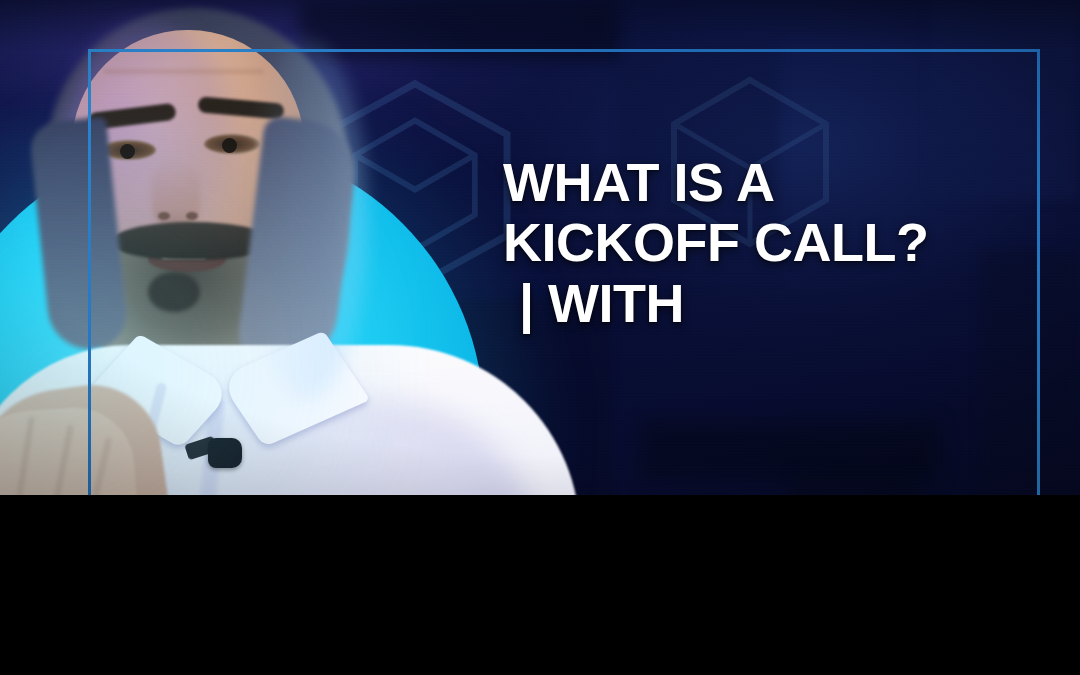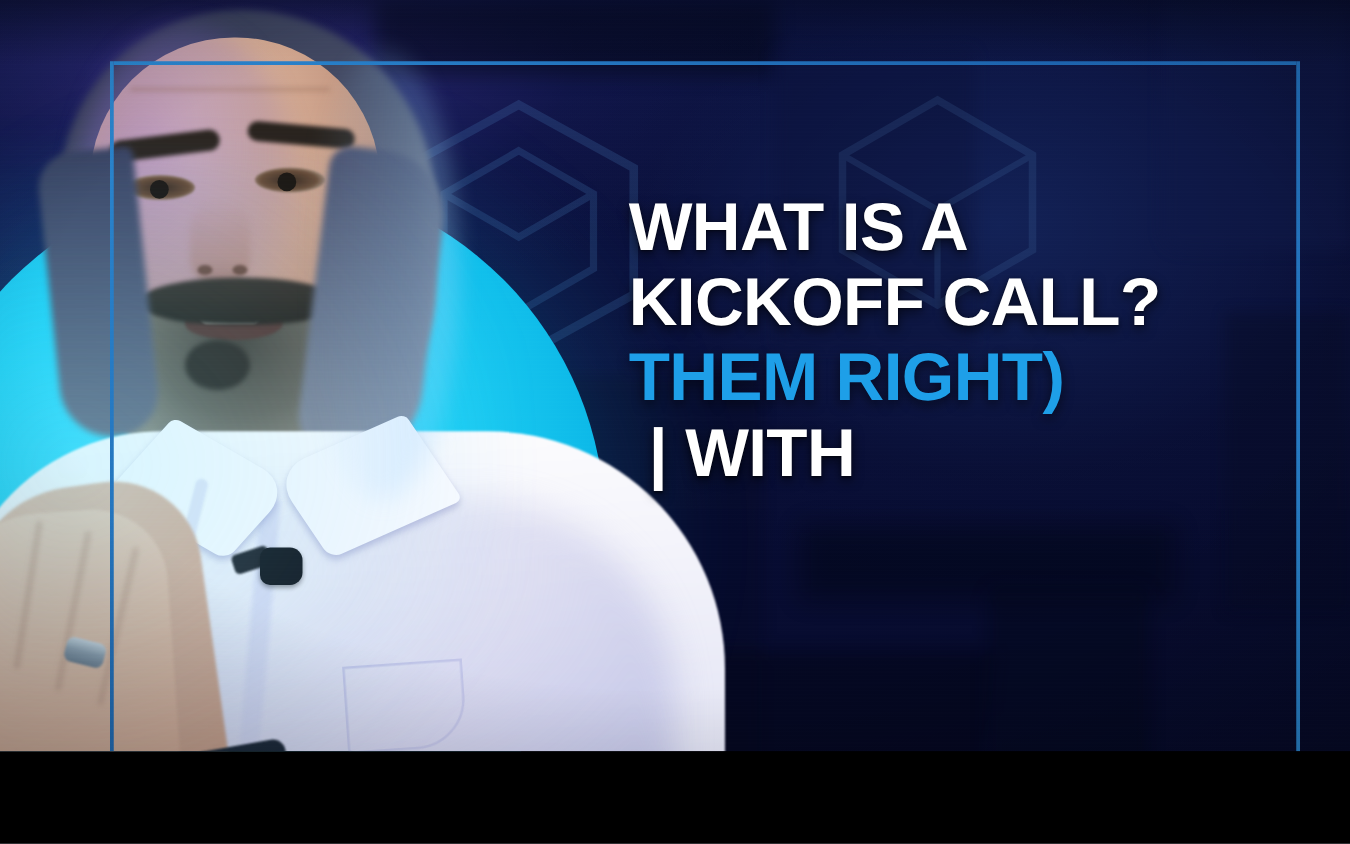--- a/index.html
+++ b/index.html
@@ -6,21 +6,21 @@
   html, body {
     margin: 0;
     padding: 0;
     background: #000;
   }
   * { box-sizing: border-box; }
 
   .thumb {
     position: relative;
     width: 1080px;
-    height: 601px;
+    height: 495px;
     overflow: hidden;
     font-family: "Liberation Sans", "DejaVu Sans", sans-serif;
     background: #0a0f33;
   }
 
   
   .bg-base {
     position: absolute;
     inset: 0;
     background:
@@ -393,19 +393,18 @@
     <div class="person-rimlight"></div>
     <div class="person-glow"></div>
   </div>
 
   <div class="frame"></div>
   <div class="frame-bottom-ext"></div>
 
   <div class="title-block">
     <p class="tline white">WHAT IS A</p>
     <p class="tline white">KICKOFF CALL?</p>
-    <p class="tline cyan">THEM RIGHT)</p>
     <p class="tline white l5">| WITH</p>
   </div>
 
   <div class="noise"></div>
   <div class="vignette"></div>
 </div>
 
 </body></html>

